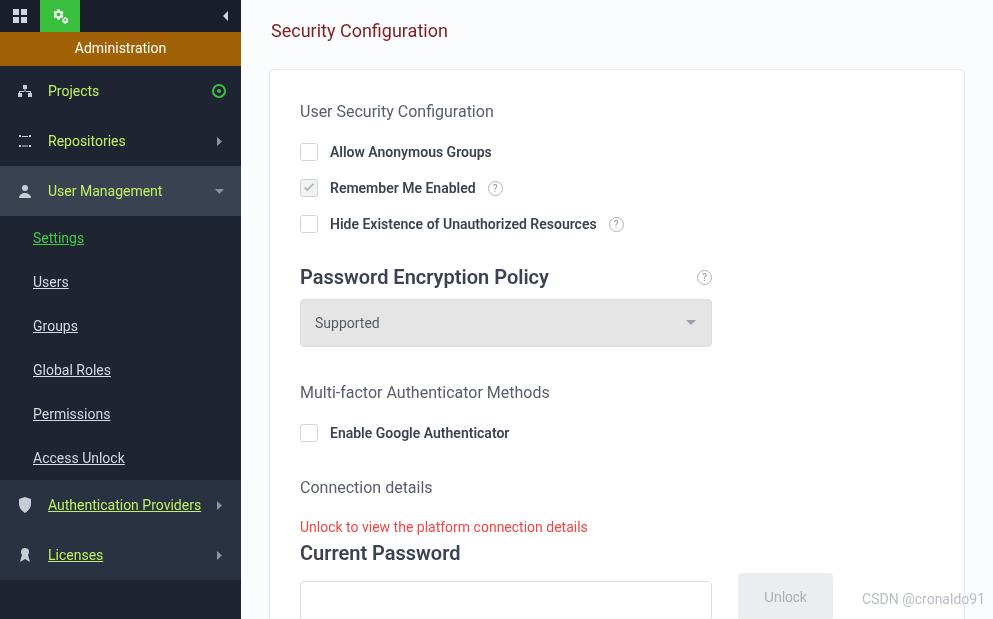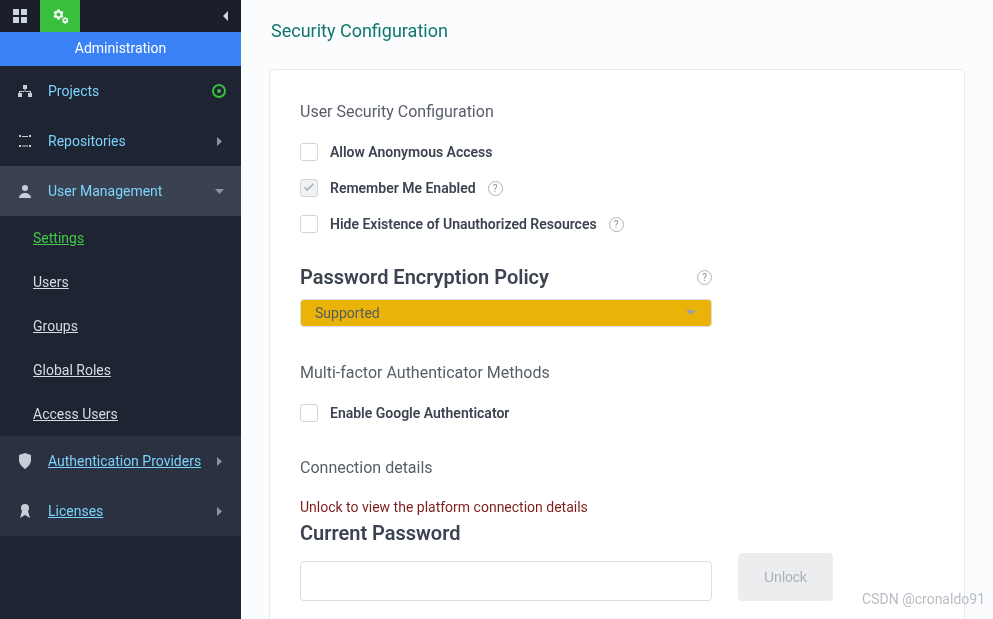--- a/index.html
+++ b/index.html
@@ -43,35 +43,35 @@
     margin-left: auto;
     width: 30px;
     display: flex;
     align-items: center;
     justify-content: center;
     cursor: pointer;
   }
   .topbar svg { fill: #cfd5de; }
   .topbar-tab.active svg { fill: #ffffff; }
   .admin-banner {
-    background: #3b82f6;
+    background: #a16207;
     color: #fff;
     text-align: center;
     font-size: 14px;
     padding: 8px 0 10px;
   }
 
   .nav { flex: 1; overflow-y: auto; }
   .nav-item {
     display: flex;
     align-items: center;
     min-height: 50px;
     padding: 0 14px 0 16px;
     cursor: pointer;
-    color: #7dd3fc;
+    color: #bef264;
     font-size: 14px;
   }
   .nav-item.selected { background: #3a4252; }
   .nav-item .nav-icon {
     width: 18px; height: 18px;
     display: inline-flex; align-items: center; justify-content: center;
     margin-right: 14px;
   }
   .nav-item .nav-icon svg { fill: #c7cdd6; }
   .nav-item-label { flex: 1; }
@@ -92,21 +92,21 @@
   }
   .sub-item.active { color: #44c848; }
 
   .nav-item.dim { background: #2a3140; text-decoration: underline; }
 
   
   .main { flex: 1; background: #fbfcfd; overflow-y: auto; }
   .page-title {
     font-size: 18px;
     font-weight: 400;
-    color: #0f766e;
+    color: #7f1d1d;
     padding: 20px 30px 28px;
   }
   .panel {
     background: #fff;
     border: 1px solid #e8eaee;
     border-radius: 4px;
     margin: 0 28px 28px;
     padding: 28px 30px 36px;
   }
   .section-title {
@@ -147,31 +147,31 @@
     justify-content: center;
     font-size: 10px;
     color: #8a9099;
     cursor: help;
   }
 
   .field-row { margin-top: 32px; }
   .field-label-row { display: flex; align-items: center; justify-content: space-between; width: 412px; margin-bottom: 10px; }
   .field-label { font-size: 20px; font-weight: 600; color: #3c4350; }
   .select {
-    width: 412px; height: 28px;
+    width: 412px; height: 48px;
     border: 1px solid #dadde3;
     border-radius: 4px;
     display: flex; align-items: center; justify-content: space-between;
     padding: 0 14px;
     color: #555b66;
-    background: #eab308;
-    cursor: pointer;
-  }
-
-  .conn-hint { color: #7f1d1d; font-size: 14px; margin: 18px 0 6px; }
+    background: #e5e5e5;
+    cursor: pointer;
+  }
+
+  .conn-hint { color: #ef4444; font-size: 14px; margin: 18px 0 6px; }
   .text-input {
     width: 412px; height: 40px;
     border: 1px solid #dadde3;
     border-radius: 4px;
     padding: 0 12px;
     font-size: 14px;
     color: #333;
     background: #fff;
   }
   .unlock-row { display: flex; align-items: flex-end; gap: 26px; }
@@ -267,21 +267,22 @@
         <span class="trailing">
           <svg width="9" height="7" viewBox="0 0 9 7">
               <path d="M0 1l4.5 5L9 1z"></path>
             </svg>
         </span>
       </div>
       <div class="sub-item active">Settings</div>
       <div class="sub-item">Users</div>
       <div class="sub-item">Groups</div>
       <div class="sub-item">Global Roles</div>
-      <div class="sub-item">Access Users</div>
+      <div class="sub-item">Permissions</div>
+      <div class="sub-item">Access Unlock</div>
 
       <div class="nav-item dim">
         <span class="nav-icon">
           <svg width="14" height="16" viewBox="0 0 14 16">
               <path d="M7 0 1 2v5c0 4 3 7 6 9 3-2 6-5 6-9V2z"></path>
             </svg>
         </span>
         <span class="nav-item-label">Authentication Providers</span>
         <span class="trailing">
           <svg width="7" height="9" viewBox="0 0 7 9">
@@ -309,21 +310,21 @@
 
   <main class="main">
     <h1 class="page-title">Security Configuration</h1>
 
     <div class="panel">
 
       <h2 class="section-title">User Security Configuration</h2>
 
       <div class="check-row">
         <span class="chk"></span>
-        <span class="check-label">Allow Anonymous Access</span>
+        <span class="check-label">Allow Anonymous Groups</span>
       </div>
 
       <div class="check-row">
         <span class="chk checked">
           <svg viewBox="0 0 12 12">
               <path d="M1 6l3.2 3.2L11 2.5 9.8 1.3 4.2 6.8 2.2 4.8z"></path>
             </svg>
         </span>
         <span class="check-label">Remember Me Enabled</span>
         <span class="help-icon">?</span>

